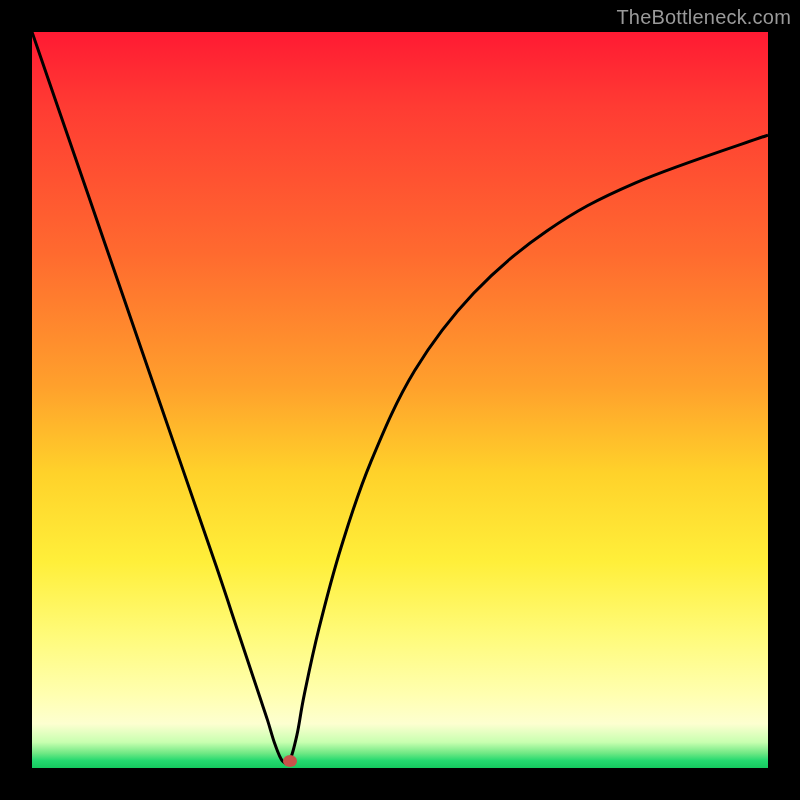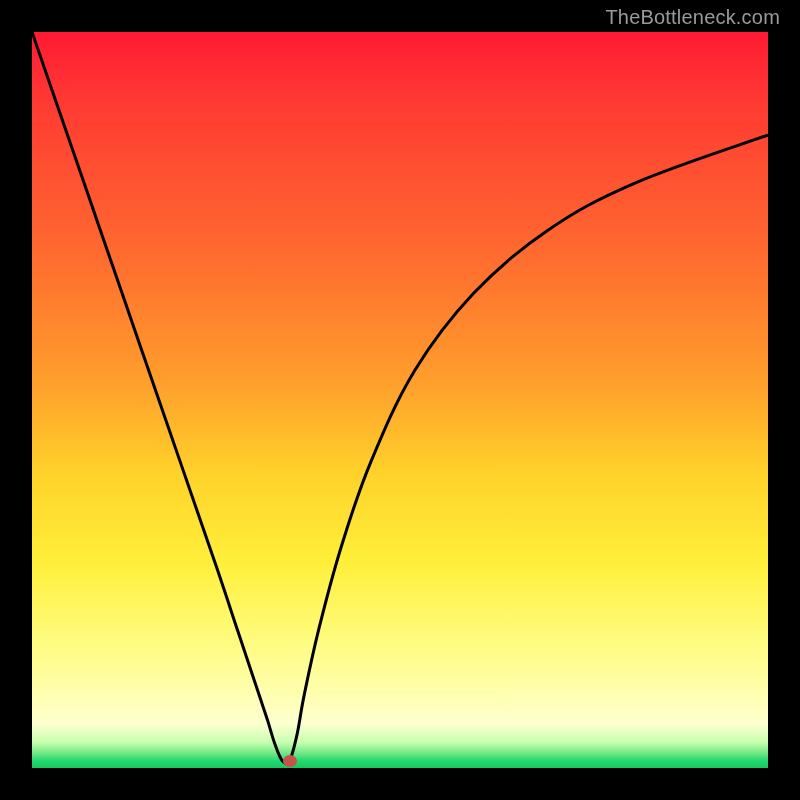--- a/index.html
+++ b/index.html
@@ -37,21 +37,21 @@
       #fdffd0 94%,
       #c8ffb0 96.5%,
       #6fe884 98%,
       #24d96f 99%,
       #15c95f 100%
     );
   }
   .attribution {
     position: absolute;
     top: 6px;
-    right: 20px;
+    right: 9px;
     color: #9a9a9a;
     font-size: 20px;
     letter-spacing: 0.2px;
     user-select: none;
   }
   svg.curve {
     position: absolute;
     left: 0;
     top: 0;
     width: 736px;

